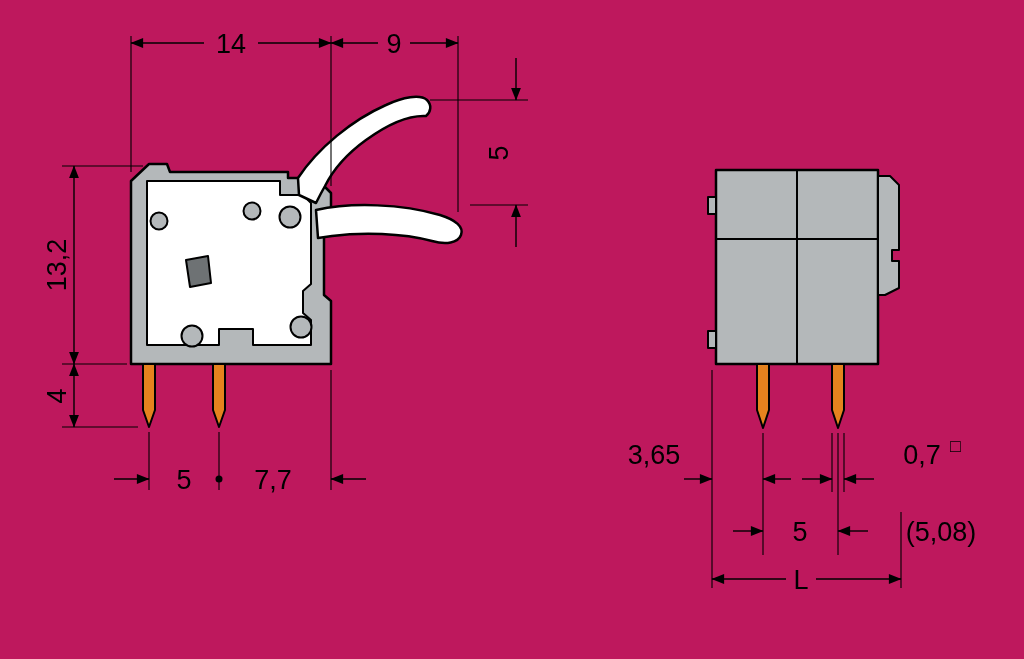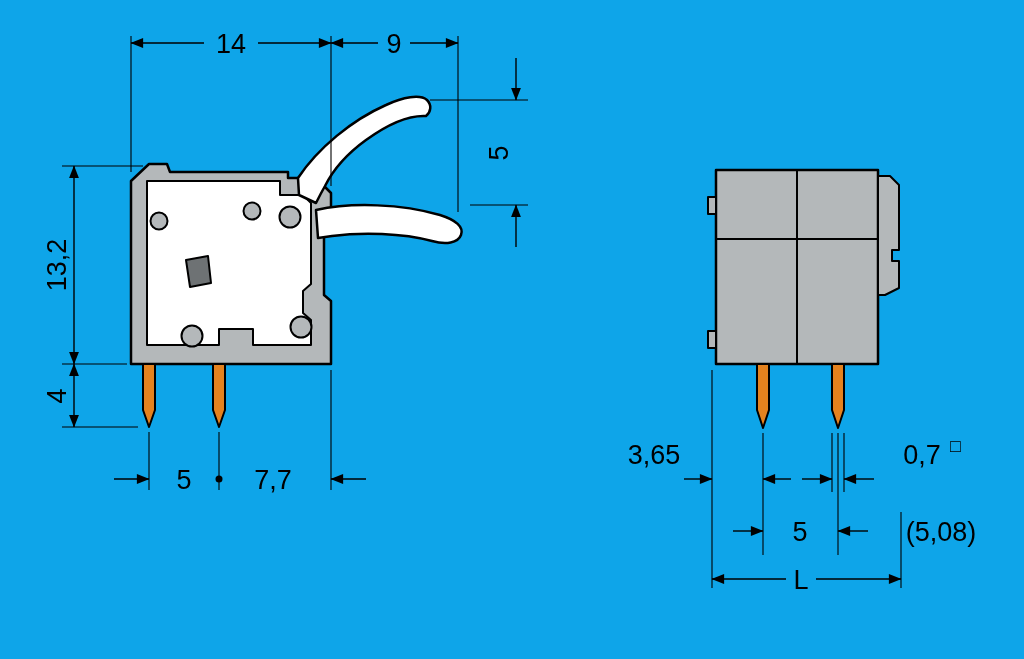--- a/index.html
+++ b/index.html
@@ -1,16 +1,16 @@
 <!DOCTYPE html>
 <html><head>
 <meta charset="utf-8">
 <style>
   html,body{margin:0;padding:0;background:#ffffff;}
-  .canvas{width:1024px;height:659px;background:#0ea5e9;position:relative;overflow:hidden;}
+  .canvas{width:1024px;height:659px;background:#be185d;position:relative;overflow:hidden;}
   svg{display:block;}
   .s25{stroke:#000;stroke-width:2.5;stroke-linejoin:round;}
   .s2{stroke:#000;stroke-width:2;stroke-linejoin:round;}
   .dim{stroke:#000;stroke-width:1.4;fill:none;}
   .ext{stroke:#000;stroke-width:1.1;fill:none;}
   .whitefill{fill:#ffffff;}
   .txt{font-family:"Liberation Sans","DejaVu Sans",sans-serif;font-size:27px;fill:#000;}
   .txt-sm{font-family:"Liberation Sans","DejaVu Sans",sans-serif;font-size:18px;fill:#000;}
 </style>
 </head>

